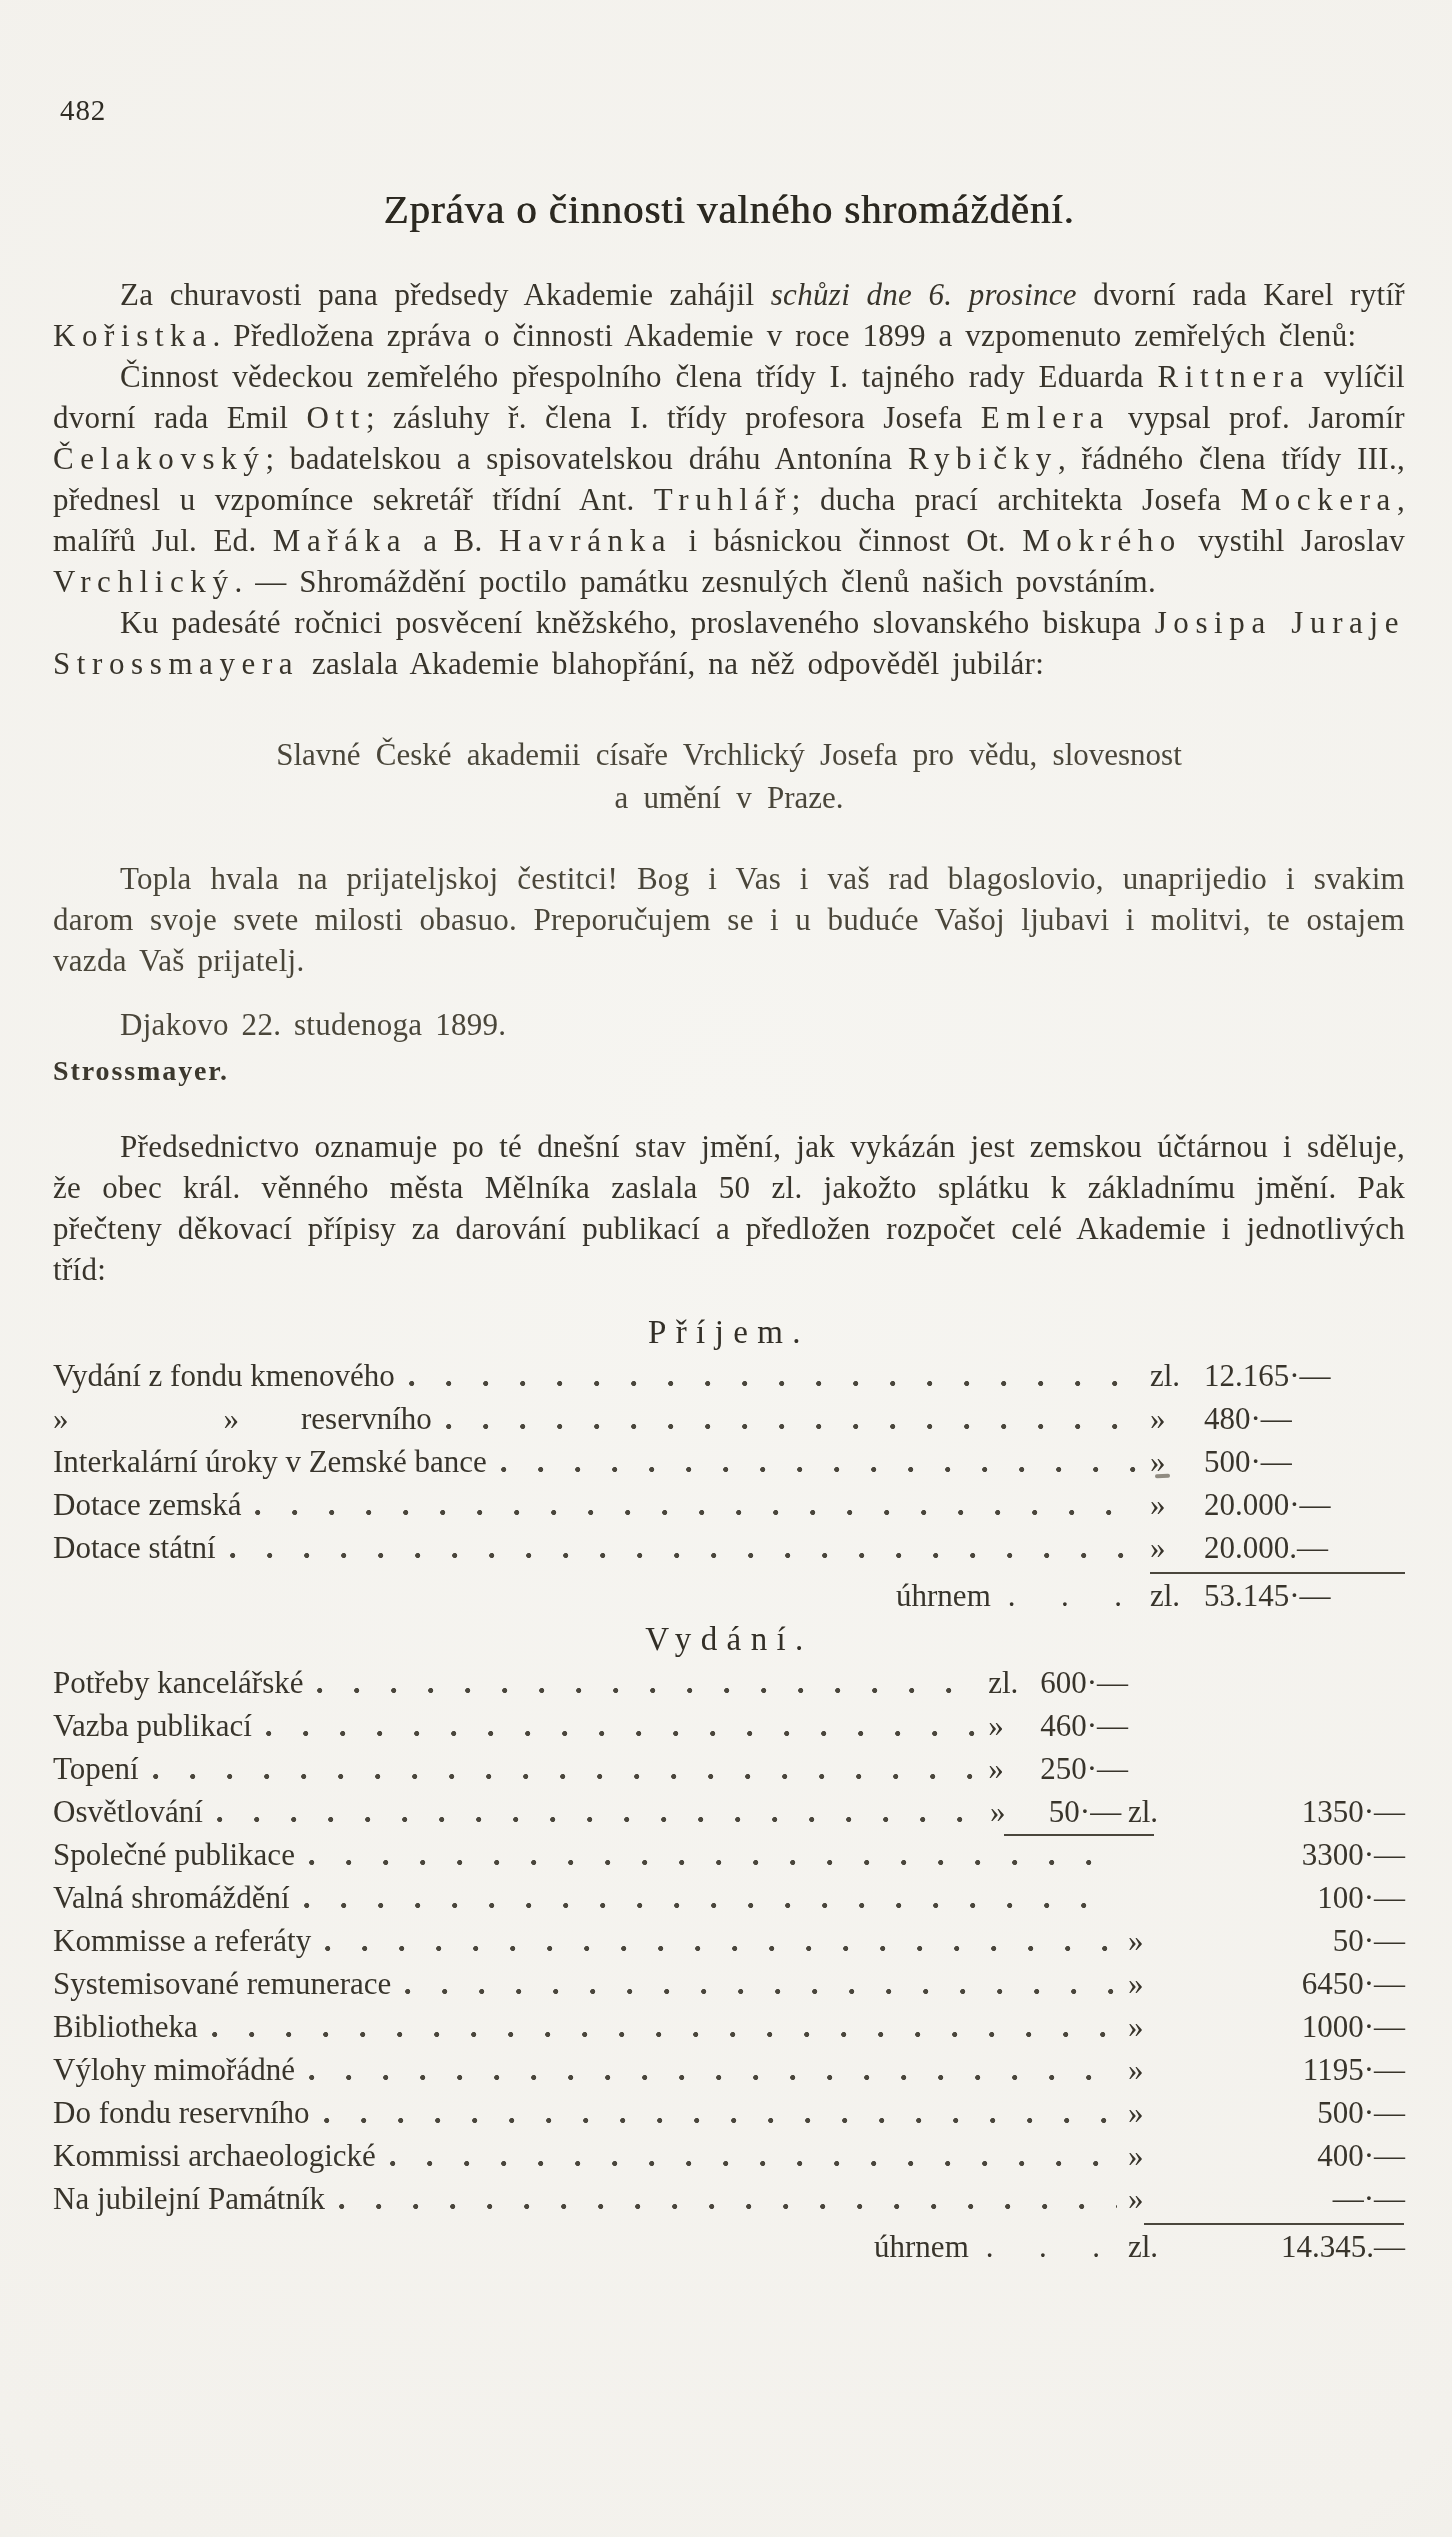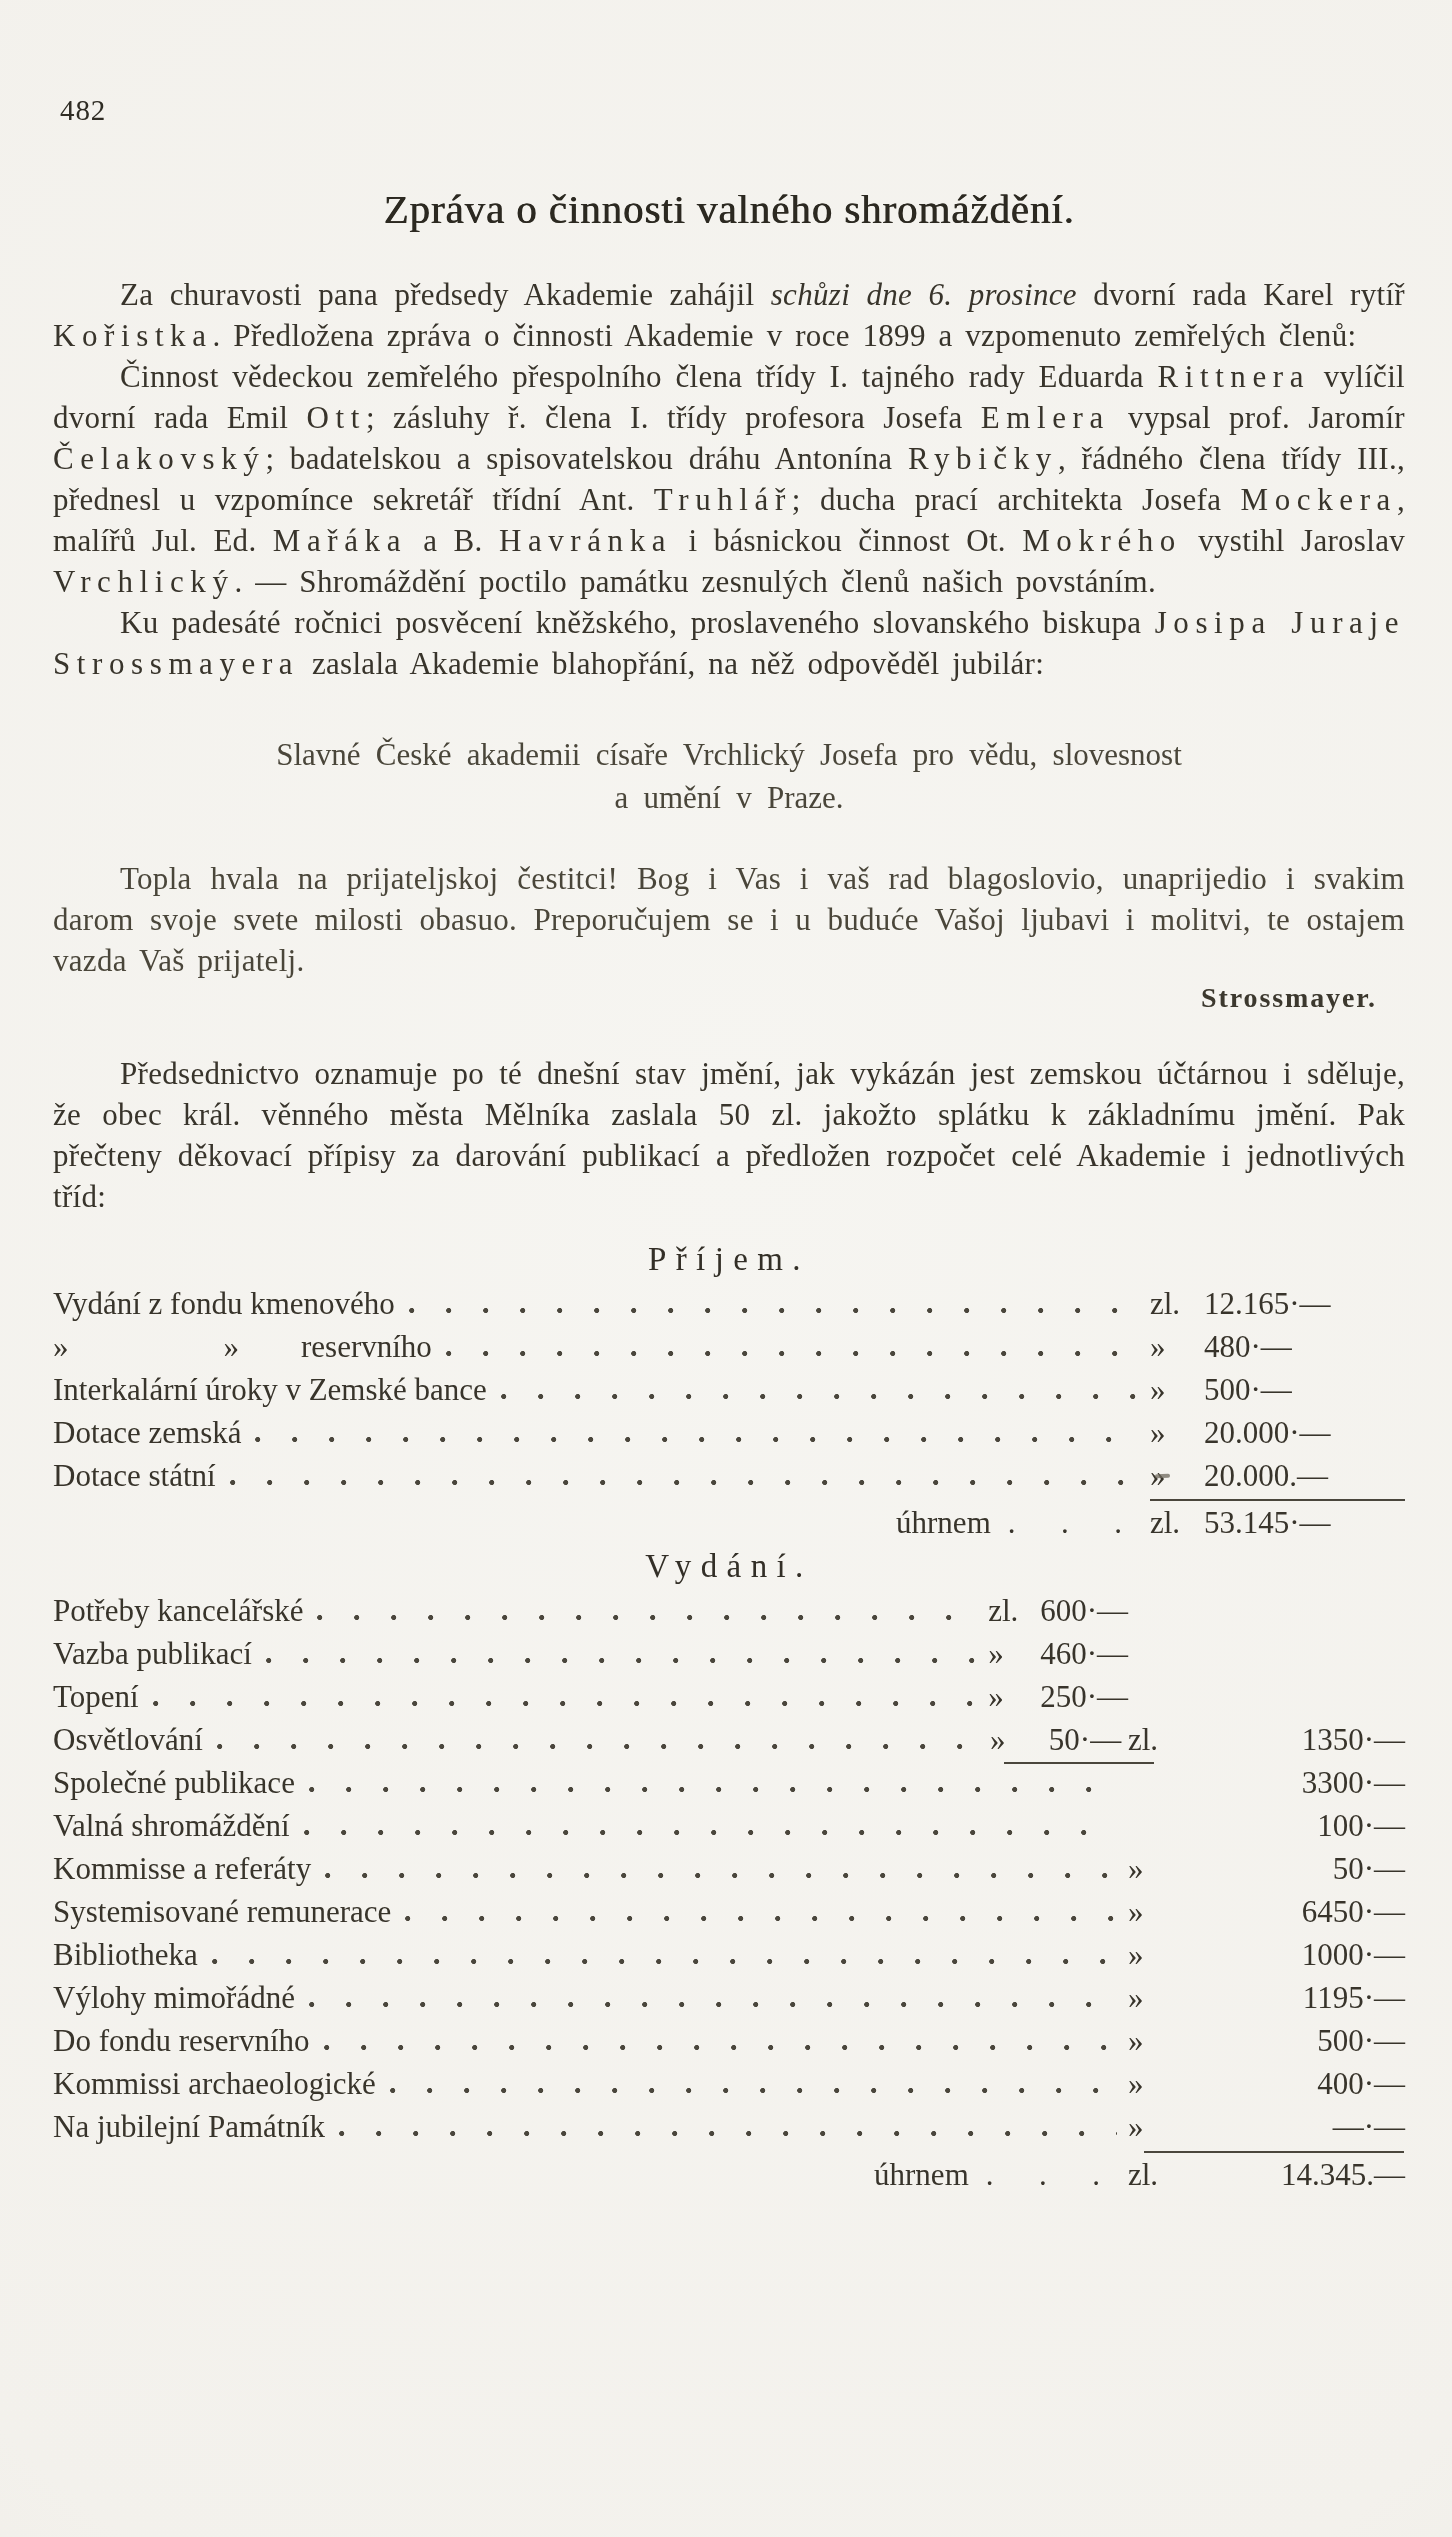--- a/index.html
+++ b/index.html
@@ -23,21 +23,21 @@
   .par{margin:0;text-align:justify;font-size:31px;line-height:41px;word-spacing:4.7px;letter-spacing:0.3px;}
   .indent{text-indent:67px;}
   .mt-first{margin-top:41px;}
   .sperr{letter-spacing:6.6px;}
   .it{font-style:italic;}
   .letter-ink{color:#4a463a;}
   .salutation{margin-top:49px;text-align:center;font-size:31px;line-height:43px;color:#4a463a;word-spacing:7.5px;}
   .salutation .line{display:block;}
   .letter-body{margin-top:39px;}
   .dateline{margin-top:22.5px;text-indent:67px;text-align:left;}
-  .signature{margin-top:1px;text-align:right;padding-right:28px;font-weight:bold;font-size:28px;letter-spacing:1.9px;color:#3c382e;}
+  .signature{margin-top:10px;padding-right:28px;font-weight:bold;font-size:28px;letter-spacing:1.9px;color:#3c382e;}
   .p4{margin-top:39px;}
   .section-head{margin:24px 0 3.7px 0;text-align:center;font-size:33px;font-weight:normal;letter-spacing:9.4px;color:#332f27;}
   .section-head.v{margin-top:3.7px;}
   .ftable{font-size:31px;}
   .trow{display:flex;align-items:flex-end;line-height:43px;white-space:nowrap;}
   .lbl{flex:0 0 auto;}
   .leader{
     flex:1 1 auto;height:11.2px;margin:0 11.2px 8.4px 13px;
     background-image:radial-gradient(circle at 3.7px 5.6px,#4a463c 2.2px,rgba(0,0,0,0) 2.9px);
     background-size:37px 11.2px;background-repeat:repeat-x;
@@ -73,20 +73,21 @@
 
     <p class="par indent"><span>Ku padesáté ročnici posvěcení kněžského, proslaveného slovanského biskupa </span><span class="sperr">Josipa Juraje Strossmayera</span><span> zaslala Akademie blahopřání, na něž odpověděl jubilár:</span></p>
 
     <div class="salutation">
       <span class="line">Slavné České akademii císaře Vrchlický Josefa pro vědu, slovesnost</span>
       <span class="line">a umění v Praze.</span>
     </div>
 
     <p class="par indent letter-ink letter-body">Topla hvala na prijateljskoj čestitci! Bog i Vas i vaš rad blagoslovio, unaprijedio i svakim darom svoje svete milosti obasuo. Preporučujem se i u buduće Vašoj ljubavi i molitvi, te ostajem vazda Vaš prijatelj.</p>
 
+    <p class="par dateline letter-ink">Djakovo 22. studenoga 1899.</p>
 
     <div class="signature">Strossmayer.</div>
 
     <p class="par indent p4">Předsednictvo oznamuje po té dnešní stav jmění, jak vykázán jest zemskou účtárnou i sděluje, že obec král. věnného města Mělníka zaslala 50 zl. jakožto splátku k základnímu jmění. Pak přečteny děkovací přípisy za darování publikací a předložen rozpočet celé Akademie i jednotlivých tříd:</p>
 
     <h2 class="section-head">Příjem.</h2>
 
     <div class="ftable">
       <div class="trow">
         <span class="lbl">Vydání z fondu kmenového</span>

